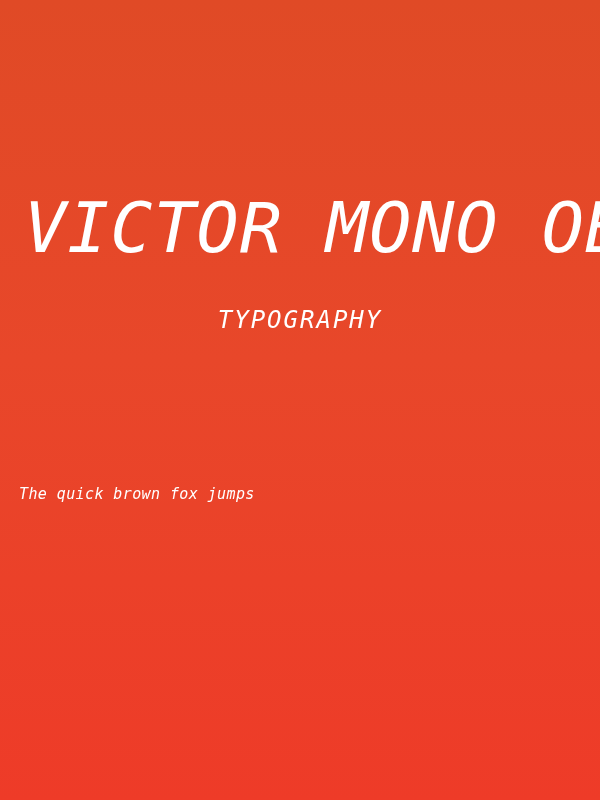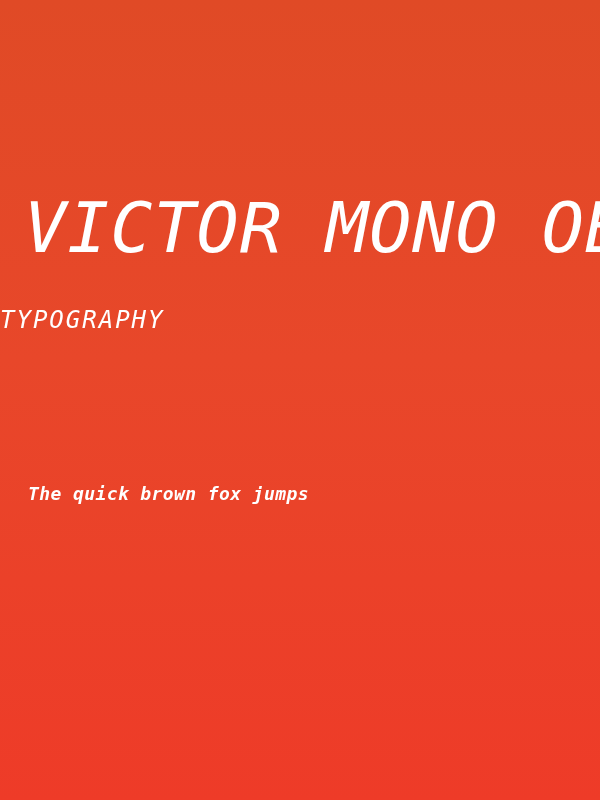--- a/index.html
+++ b/index.html
@@ -47,21 +47,21 @@
     -webkit-font-smoothing: antialiased;
   }
 
   
   #subtitle-row {
     position: absolute;
     top: 303px;
     left: 0;
     right: 0;
     height: 34px;
-    text-align: left;
+    text-align: center;
   }
 
   #subtitle {
     font-family: "DejaVu Sans Mono", "Liberation Mono", monospace;
     font-size: 24px;
     font-weight: 300;
     font-style: oblique 14deg;
     letter-spacing: 2.0px;
     line-height: 34px;
     color: #ffffff;
@@ -72,24 +72,24 @@
   #sample-row {
     position: absolute;
     top: 483px;
     left: 0;
     right: 0;
     height: 22px;
   }
 
   #sample-text {
     display: block;
-    padding-left: 28px;
+    padding-left: 19px;
     font-family: "DejaVu Sans Mono", "Liberation Mono", monospace;
-    font-size: 18px;
-    font-weight: 700;
+    font-size: 15px;
+    font-weight: 400;
     font-style: oblique 13deg;
     letter-spacing: 0.4px;
     line-height: 22px;
     color: #ffffff;
     white-space: nowrap;
   }
 </style>
 </head>
 <body>
 

